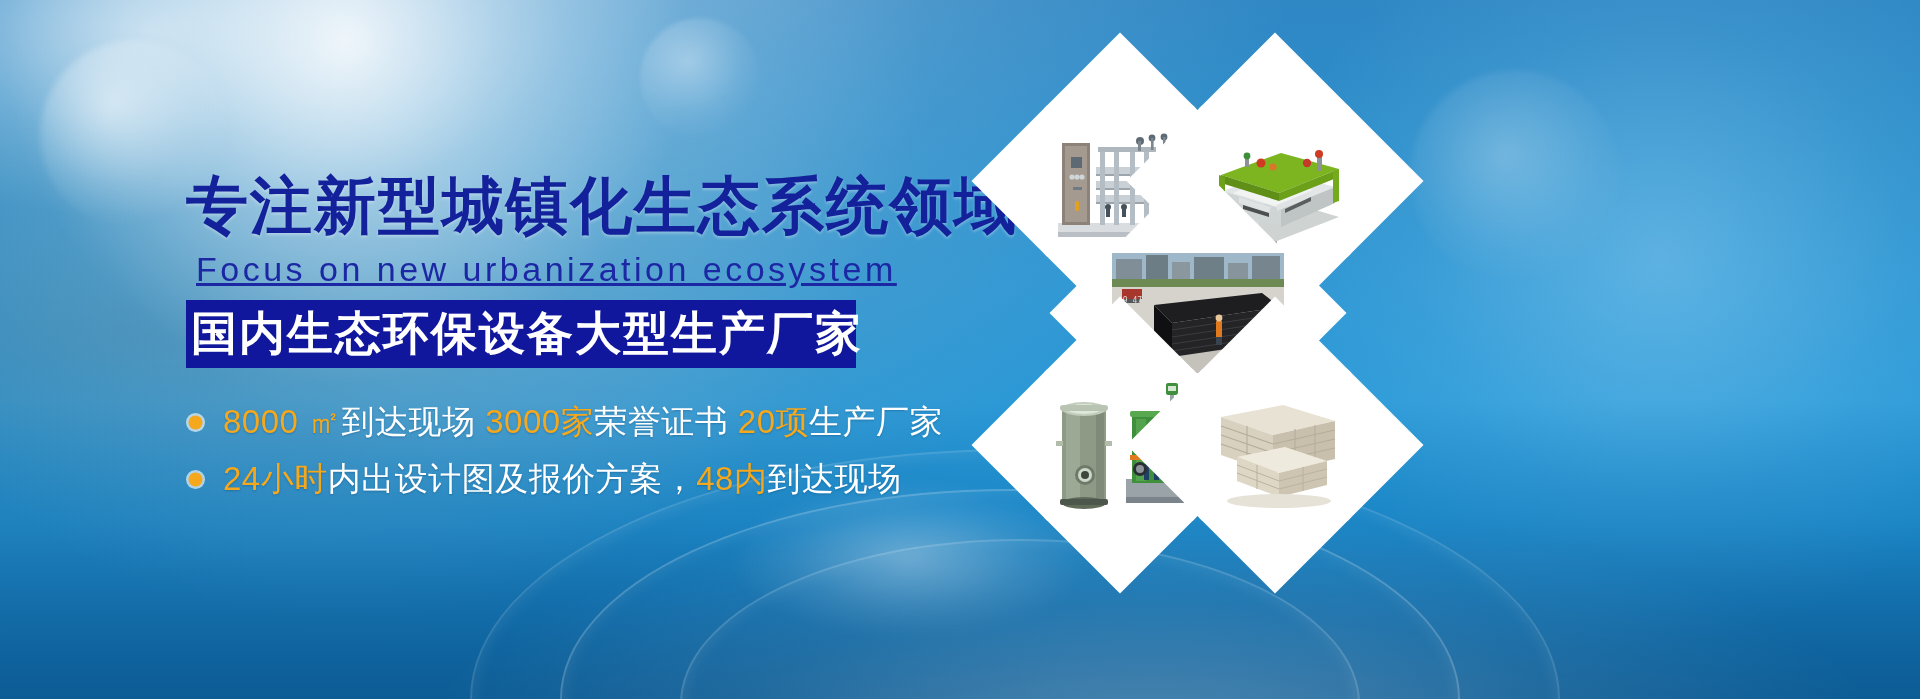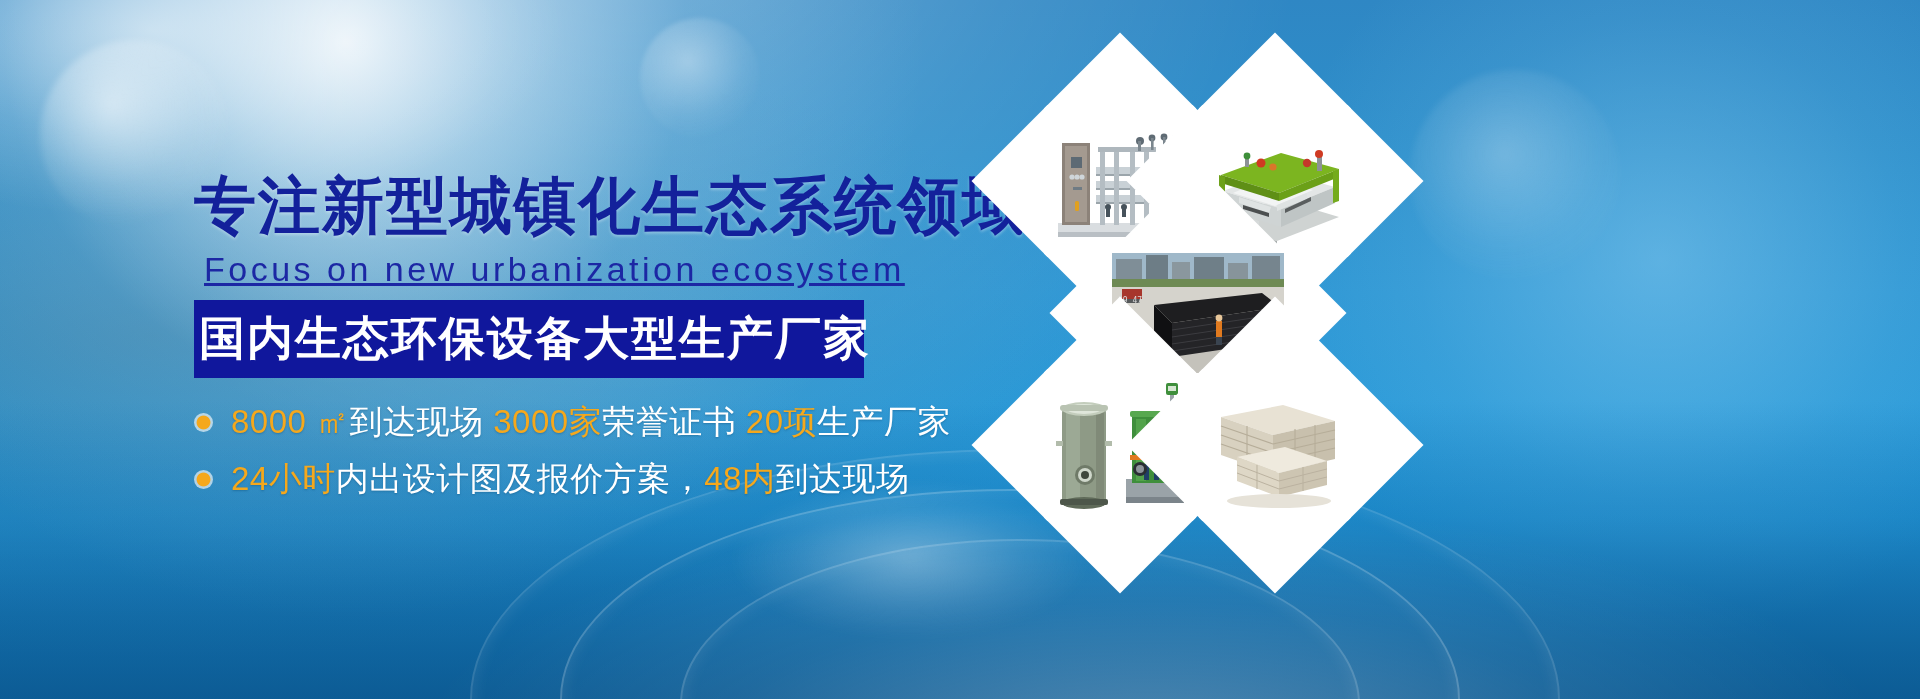--- a/index.html
+++ b/index.html
@@ -61,36 +61,36 @@
     position:absolute;left:700px;bottom:60px;width:420px;height:200px;
     background:radial-gradient(ellipse 60% 55% at 50% 60%, rgba(255,255,255,0.34) 0%, rgba(255,255,255,0.10) 45%, rgba(255,255,255,0) 72%);
     filter:blur(6px);
   }
   .glow-right{
     position:absolute;right:-120px;top:-120px;width:760px;height:760px;
     background:radial-gradient(circle at 50% 50%, rgba(150,212,245,0.45) 0%, rgba(120,195,235,0.16) 45%, rgba(255,255,255,0) 72%);
   }
 
   
-  .left-col{position:absolute;left:8px;top:0;width:920px;height:100%;text-align:right;}
+  .left-col{position:absolute;left:0;top:0;width:920px;height:100%;text-align:right;}
 
   .headline{
     position:absolute;left:186px;top:175px;
     font-size:62px;font-weight:bold;color:#13219b;
     letter-spacing:2px;line-height:1;white-space:nowrap;
     text-shadow:0 2px 3px rgba(255,255,255,0.30);
   }
   .subline{
     position:absolute;left:196px;top:250px;
     font-size:34px;color:#1c27a4;letter-spacing:3.5px;
     white-space:nowrap;font-weight:400;text-decoration:underline;
   }
 
   .ribbon{
-    position:absolute;left:186px;top:300px;width:670px;height:78px;
+    position:absolute;left:186px;top:300px;width:670px;height:68px;
     background:#10179c;display:flex;align-items:center;justify-content:center;padding-left:12px;
   }
   .ribbon-text{
     font-size:46px;font-weight:bold;color:#ffffff;letter-spacing:2px;white-space:nowrap;
   }
 
   .bullets{position:absolute;left:186px;top:400px;width:740px;}
   .bullet-row{display:flex;align-items:center;margin-bottom:12px;}
   .dot{
     width:19px;height:19px;border-radius:50%;

